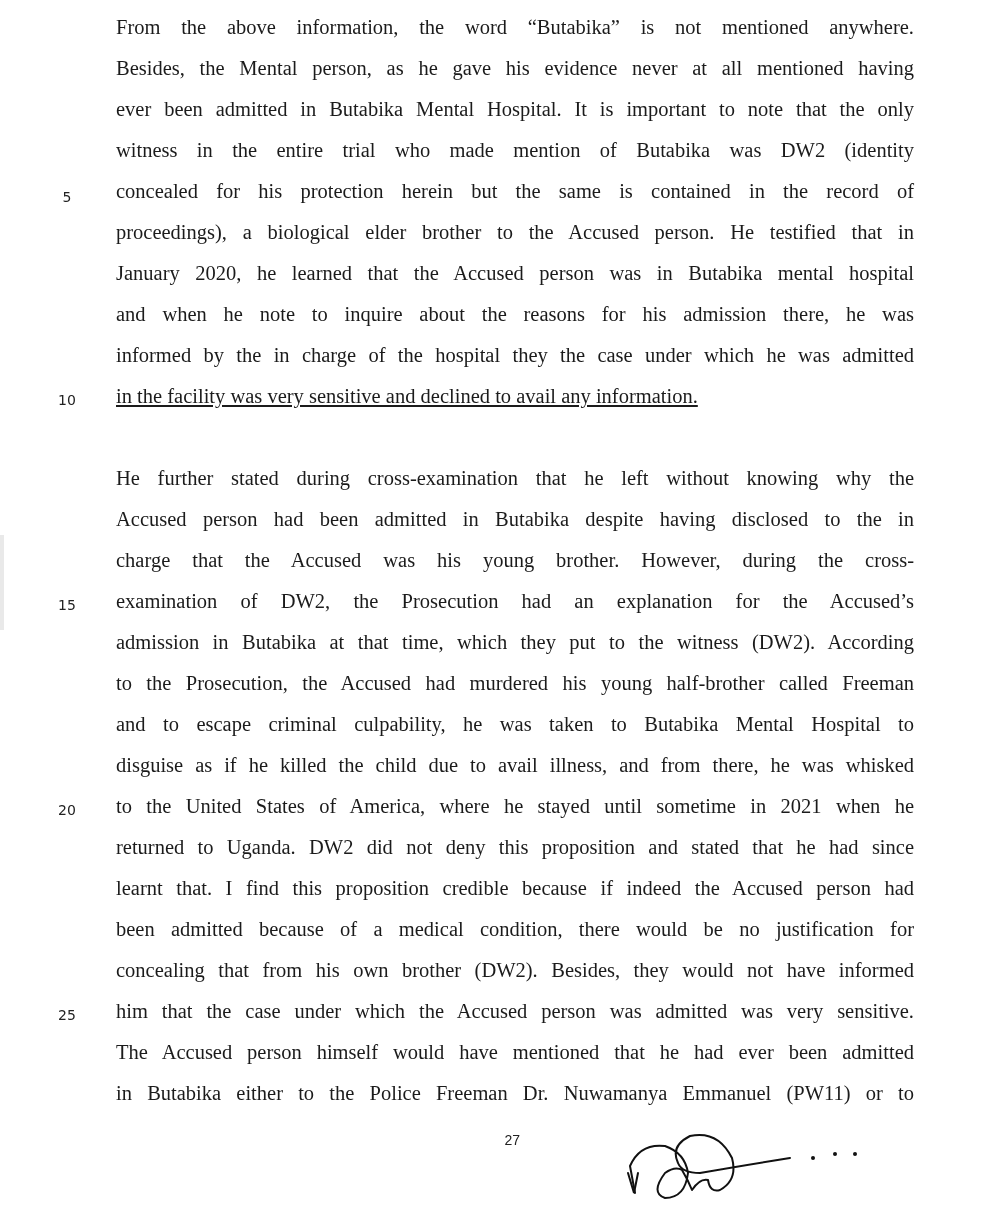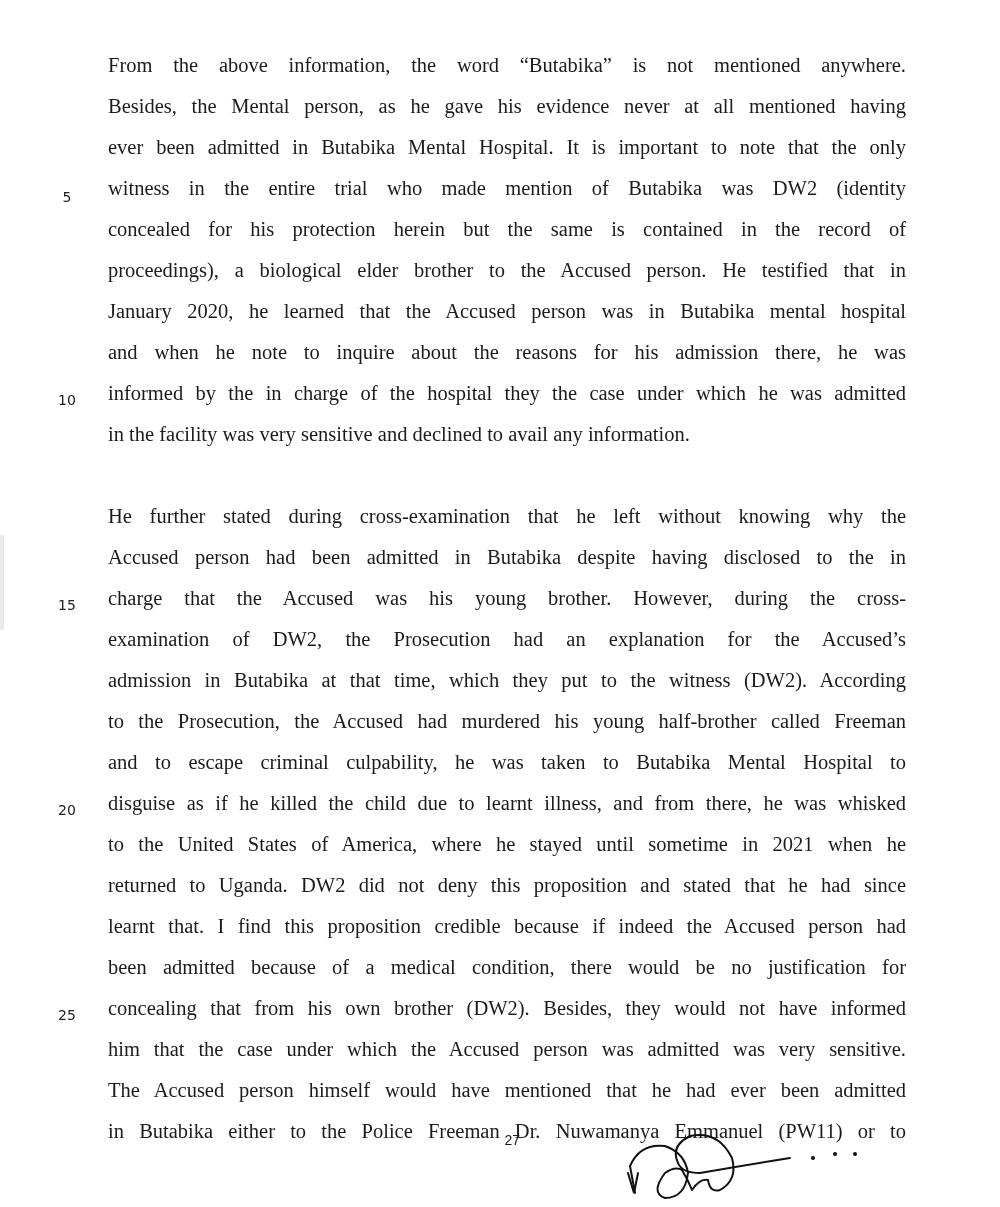--- a/index.html
+++ b/index.html
@@ -1,32 +1,31 @@
 <!DOCTYPE html>
 <html><head>
 <meta charset="utf-8">
 <style>
   html, body { margin: 0; padding: 0; background: #ffffff; }
   body { width: 1000px; height: 1207px; position: relative; overflow: hidden; }
   .page { position: absolute; left: 0; top: 0; width: 1000px; height: 1207px; background: #fff; }
   .line {
     position: absolute;
-    left: 108px;
+    left: 116px;
     width: 798px;
     height: 30px;
     font-family: "Liberation Serif", "DejaVu Serif", serif;
     font-size: 20.5px;
     line-height: 30px;
     color: #1b1b1b;
     white-space: nowrap;
     text-align: justify;
     text-align-last: justify;
-    margin-top: 38px;
   }
-  .line.last { text-align-last: left; }
+  .line.last { text-align-last: left; text-decoration: underline; }
   .lnum {
     position: absolute;
     left: 52px;
     width: 30px;
     text-align: center;
     font-family: "DejaVu Sans", "Liberation Sans", sans-serif;
     font-size: 14px;
     line-height: 30px;
     color: #222;
   }
@@ -63,21 +62,21 @@
   </div>
 
   <div>
     <div class="line" style="top:463px">He further stated during cross-examination that he left without knowing why the</div>
     <div class="line" style="top:504px">Accused person had been admitted in Butabika despite having disclosed to the in</div>
     <div class="line" style="top:545px">charge that the Accused was his young brother. However, during the cross-</div>
     <div class="line" style="top:586px">examination of DW2, the Prosecution had an explanation for the Accused’s</div>
     <div class="line" style="top:627px">admission in Butabika at that time, which they put to the witness (DW2). According</div>
     <div class="line" style="top:668px">to the Prosecution, the Accused had murdered his young half-brother called Freeman</div>
     <div class="line" style="top:709px">and to escape criminal culpability, he was taken to Butabika Mental Hospital to</div>
-    <div class="line" style="top:750px">disguise as if he killed the child due to learnt illness, and from there, he was whisked</div>
+    <div class="line" style="top:750px">disguise as if he killed the child due to avail illness, and from there, he was whisked</div>
     <div class="line" style="top:791px">to the United States of America, where he stayed until sometime in 2021 when he</div>
     <div class="line" style="top:832px">returned to Uganda. DW2 did not deny this proposition and stated that he had since</div>
     <div class="line" style="top:873px">learnt that. I find this proposition credible because if indeed the Accused person had</div>
     <div class="line" style="top:914px">been admitted because of a medical condition, there would be no justification for</div>
     <div class="line" style="top:955px">concealing that from his own brother (DW2). Besides, they would not have informed</div>
     <div class="line" style="top:996px">him that the case under which the Accused person was admitted was very sensitive.</div>
     <div class="line" style="top:1037px">The Accused person himself would have mentioned that he had ever been admitted</div>
     <div class="line" style="top:1078px">in Butabika either to the Police Freeman Dr. Nuwamanya Emmanuel (PW11) or to</div>
   </div>
 

